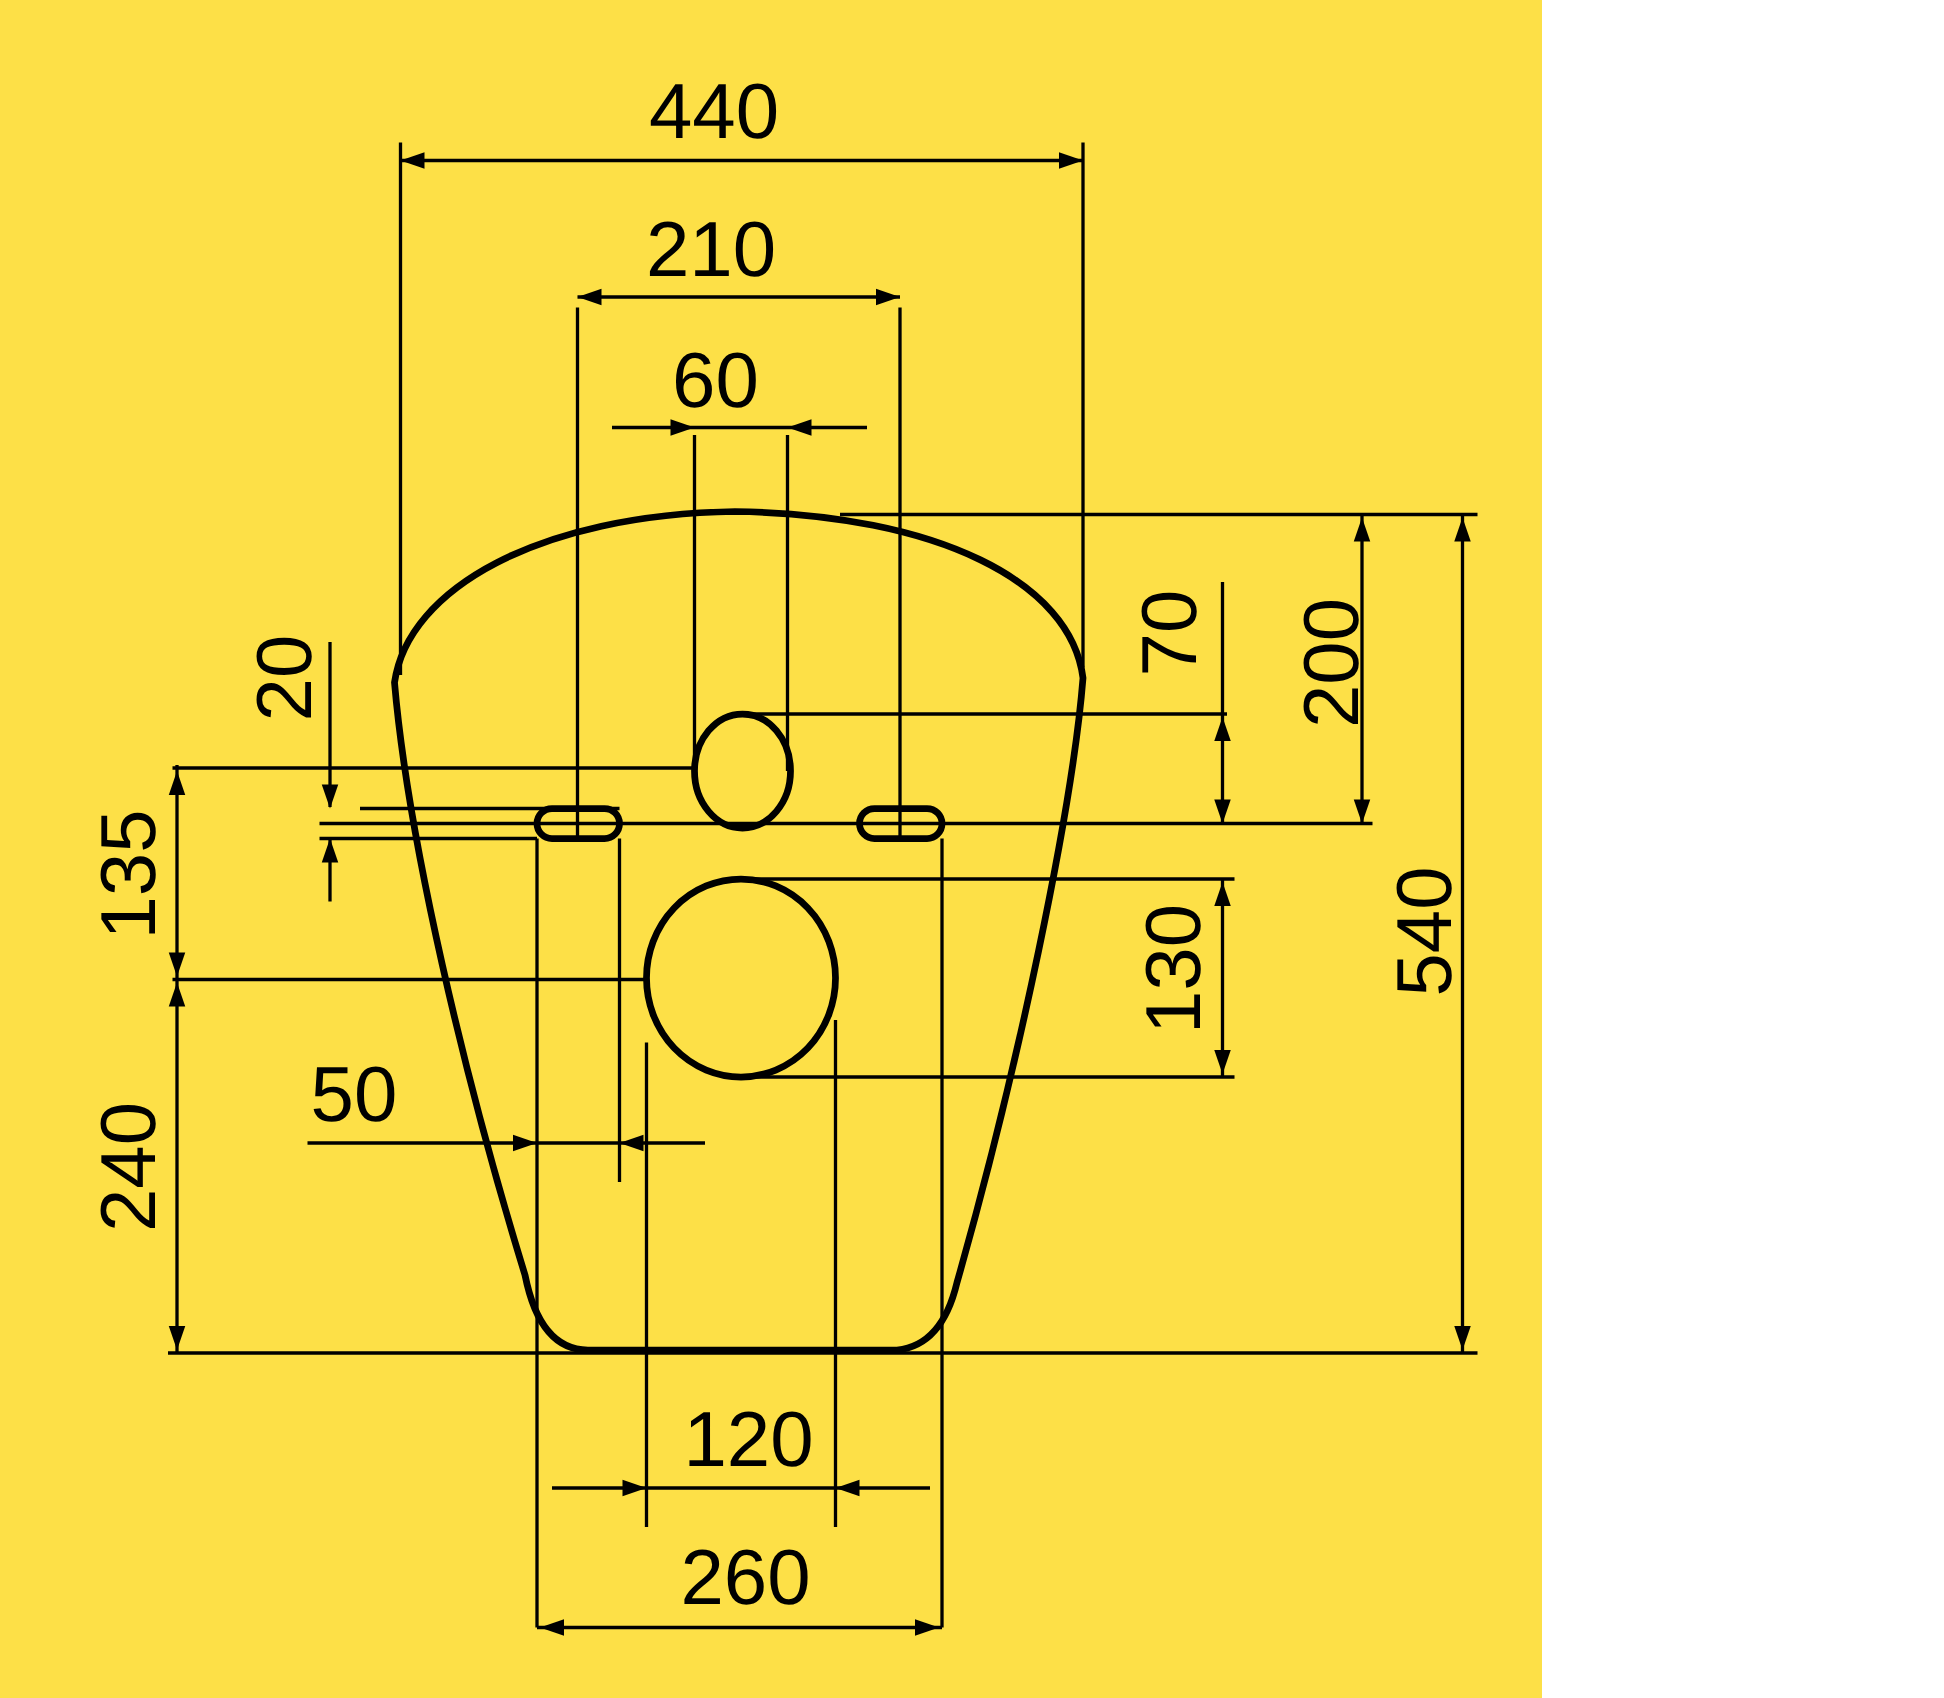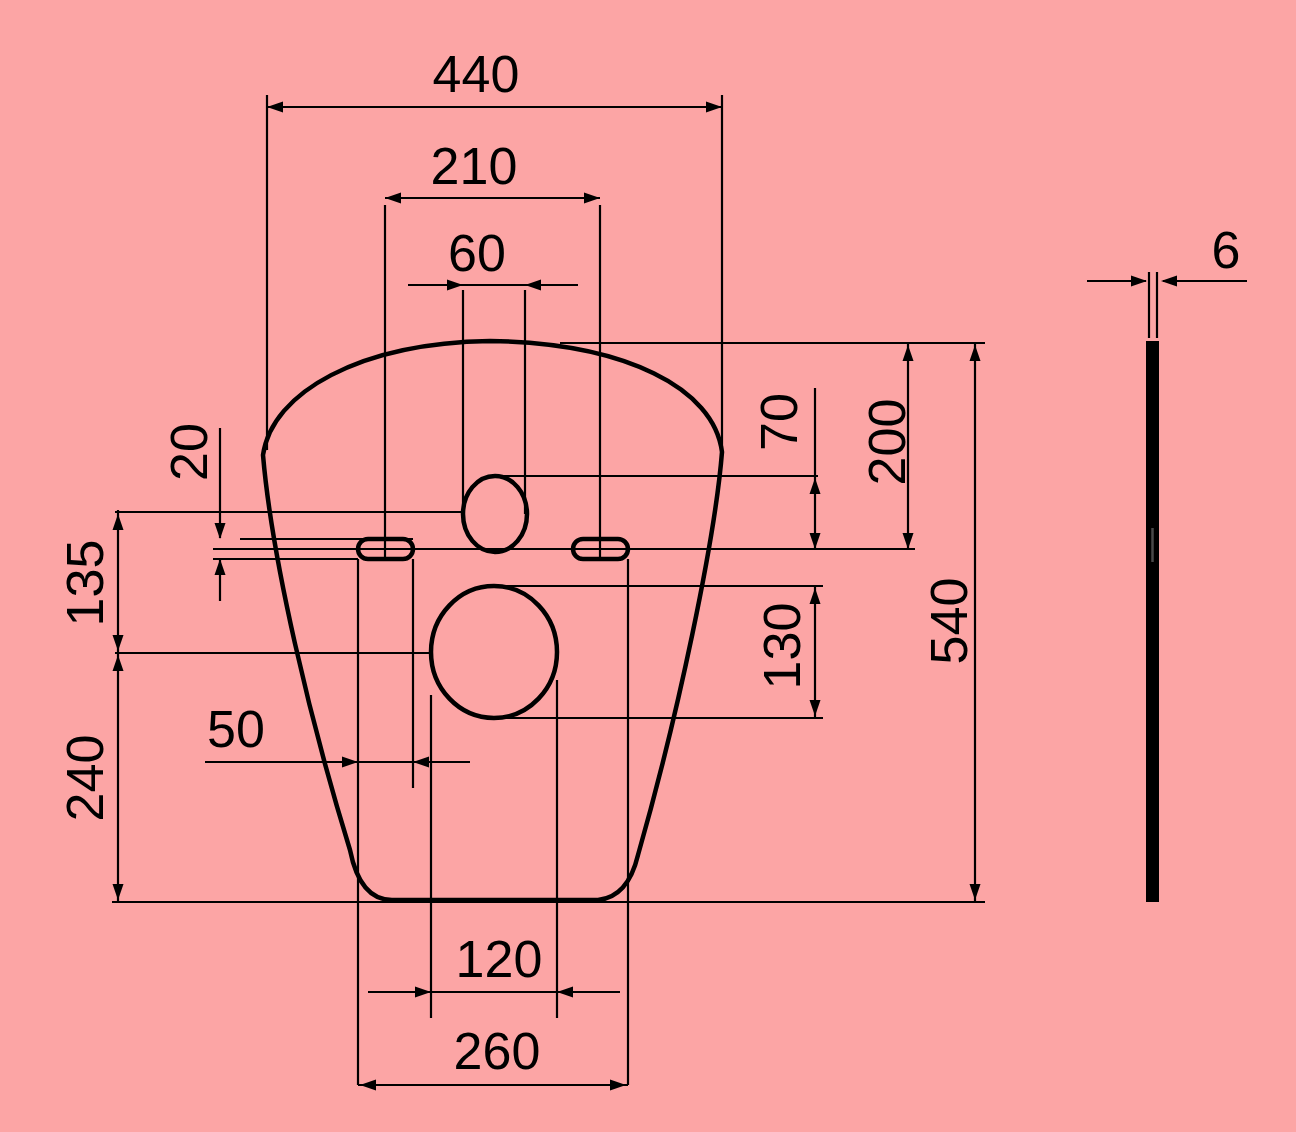--- a/index.html
+++ b/index.html
@@ -1,16 +1,16 @@
 <!DOCTYPE html>
 <html><head>
 <meta charset="utf-8">
 <style>
   html,body{margin:0;padding:0;background:#ffffff;}
-  .stage{width:1296px;height:1132px;position:relative;background:#fca5a5;overflow:hidden;}
+  .stage{width:1028px;height:1132px;position:relative;background:#fde047;overflow:hidden;}
   svg{display:block;}
   text{font-family:"Liberation Sans","DejaVu Sans",sans-serif;font-size:52px;fill:#000;}
   .thin{stroke:#000;stroke-width:2.2;fill:none;}
   .thick{stroke:#000;stroke-width:4.5;fill:none;}
   .arrow{fill:#000;stroke:none;}
 </style>
 </head>
 <body>
 
 <div class="stage">

